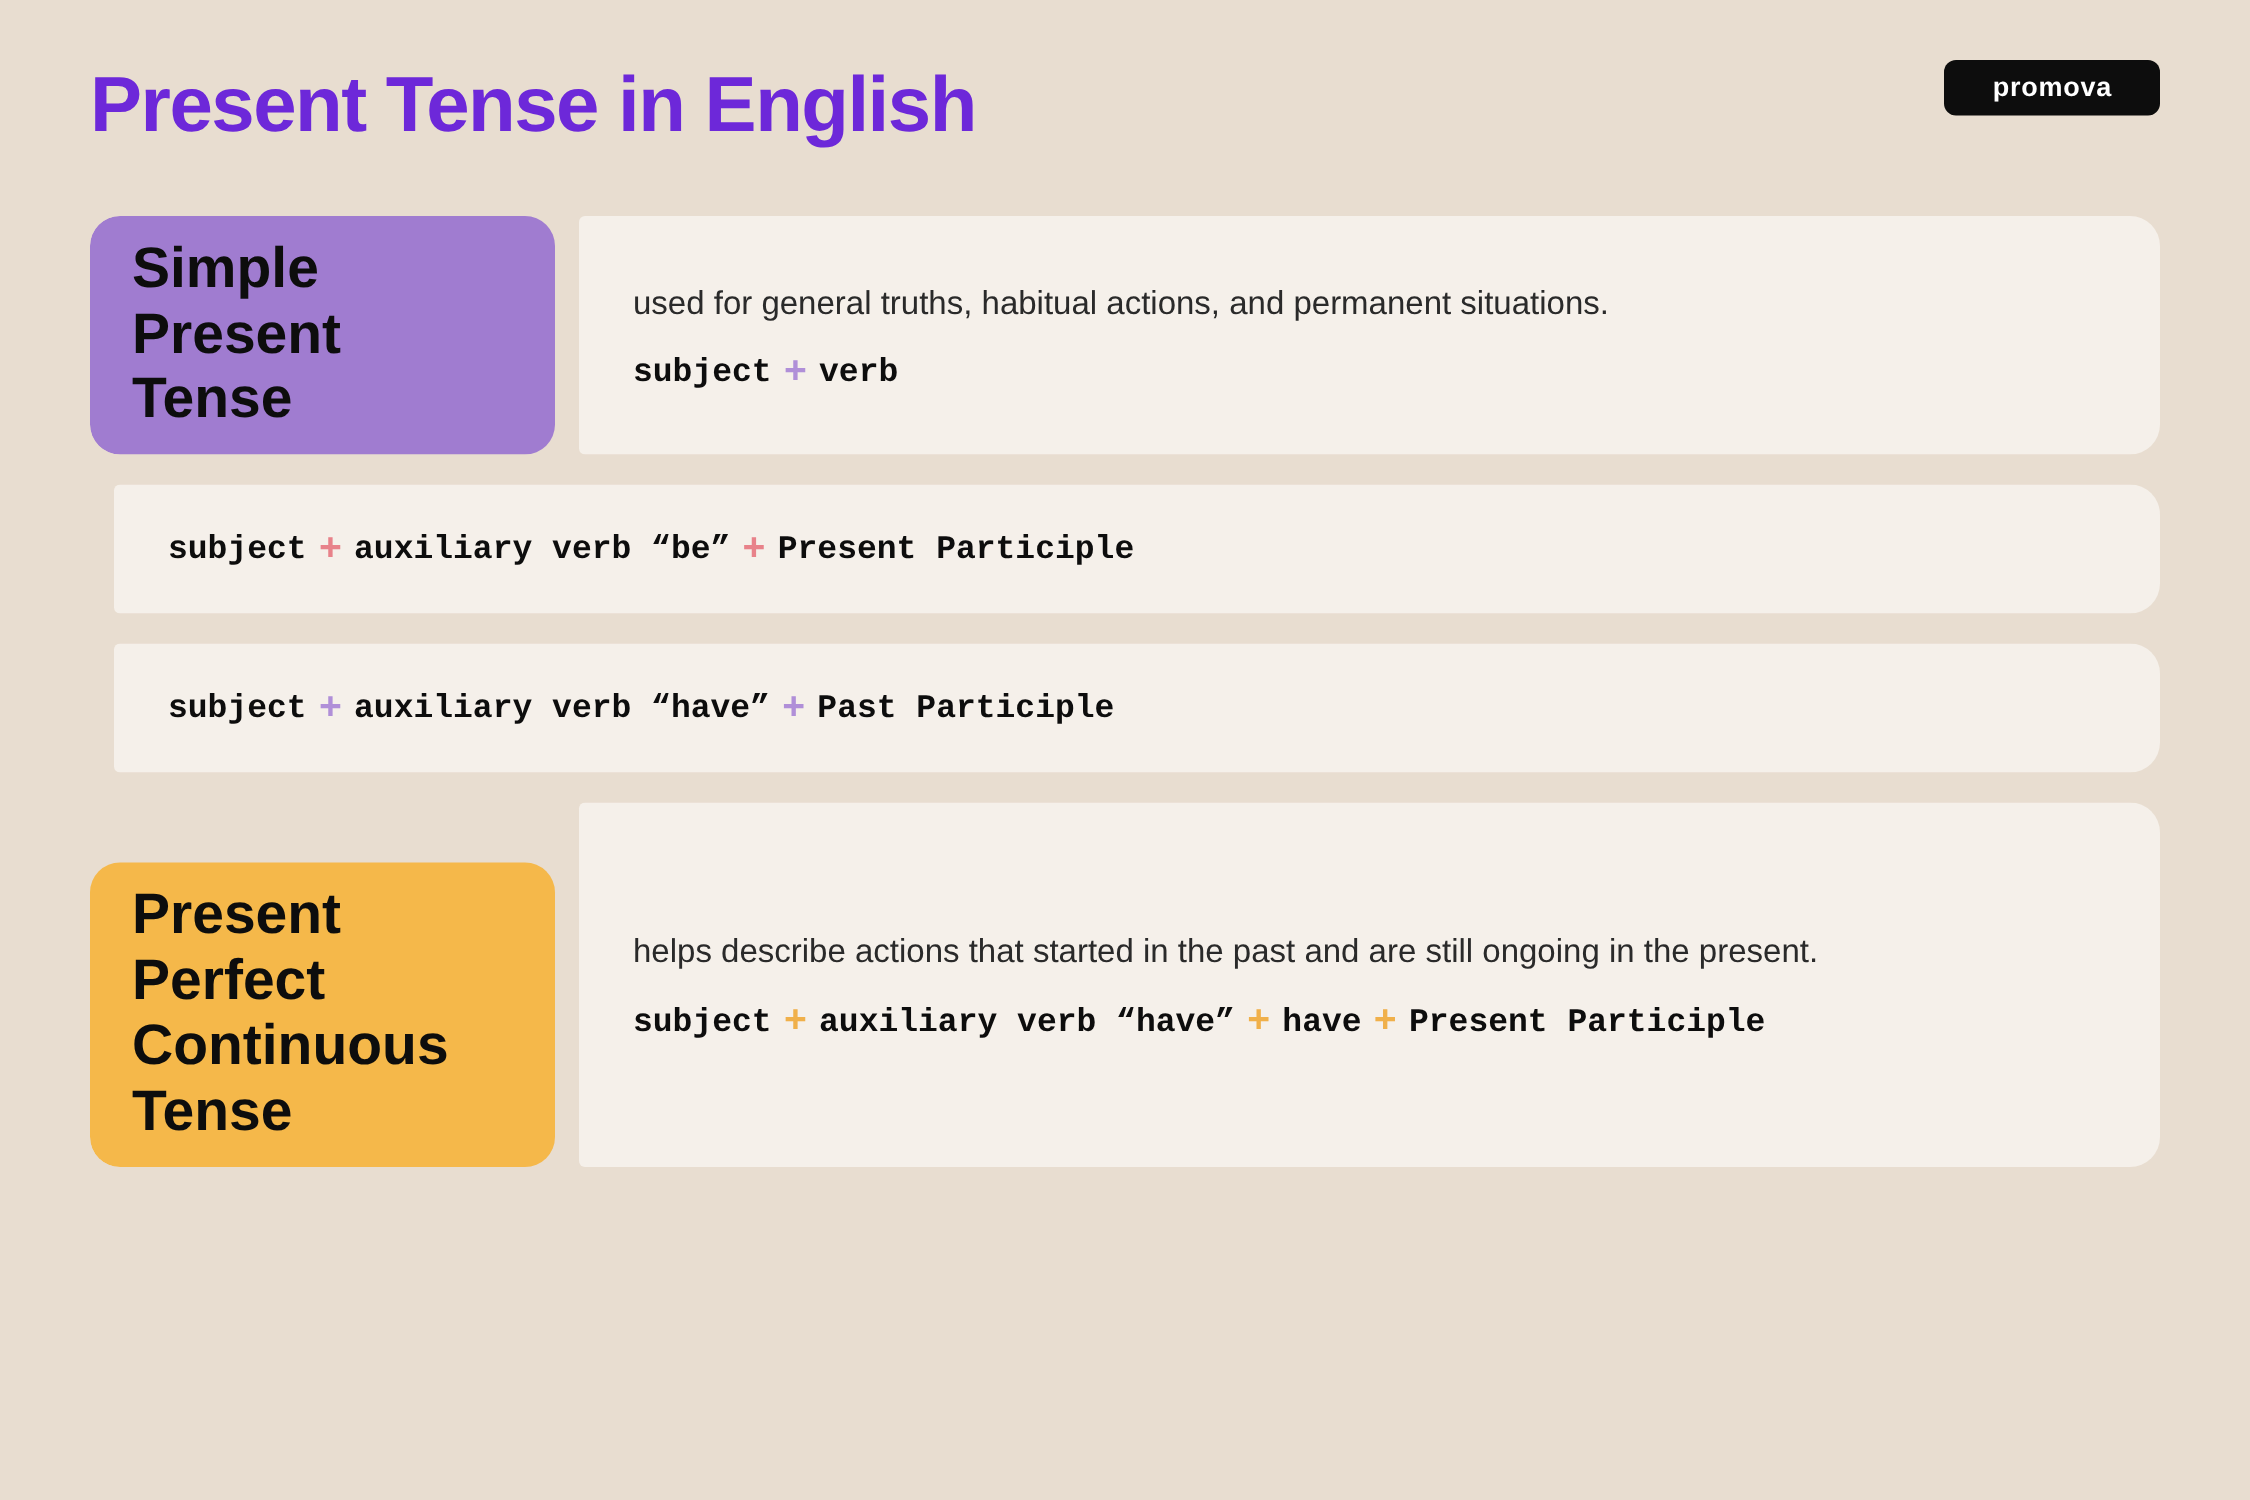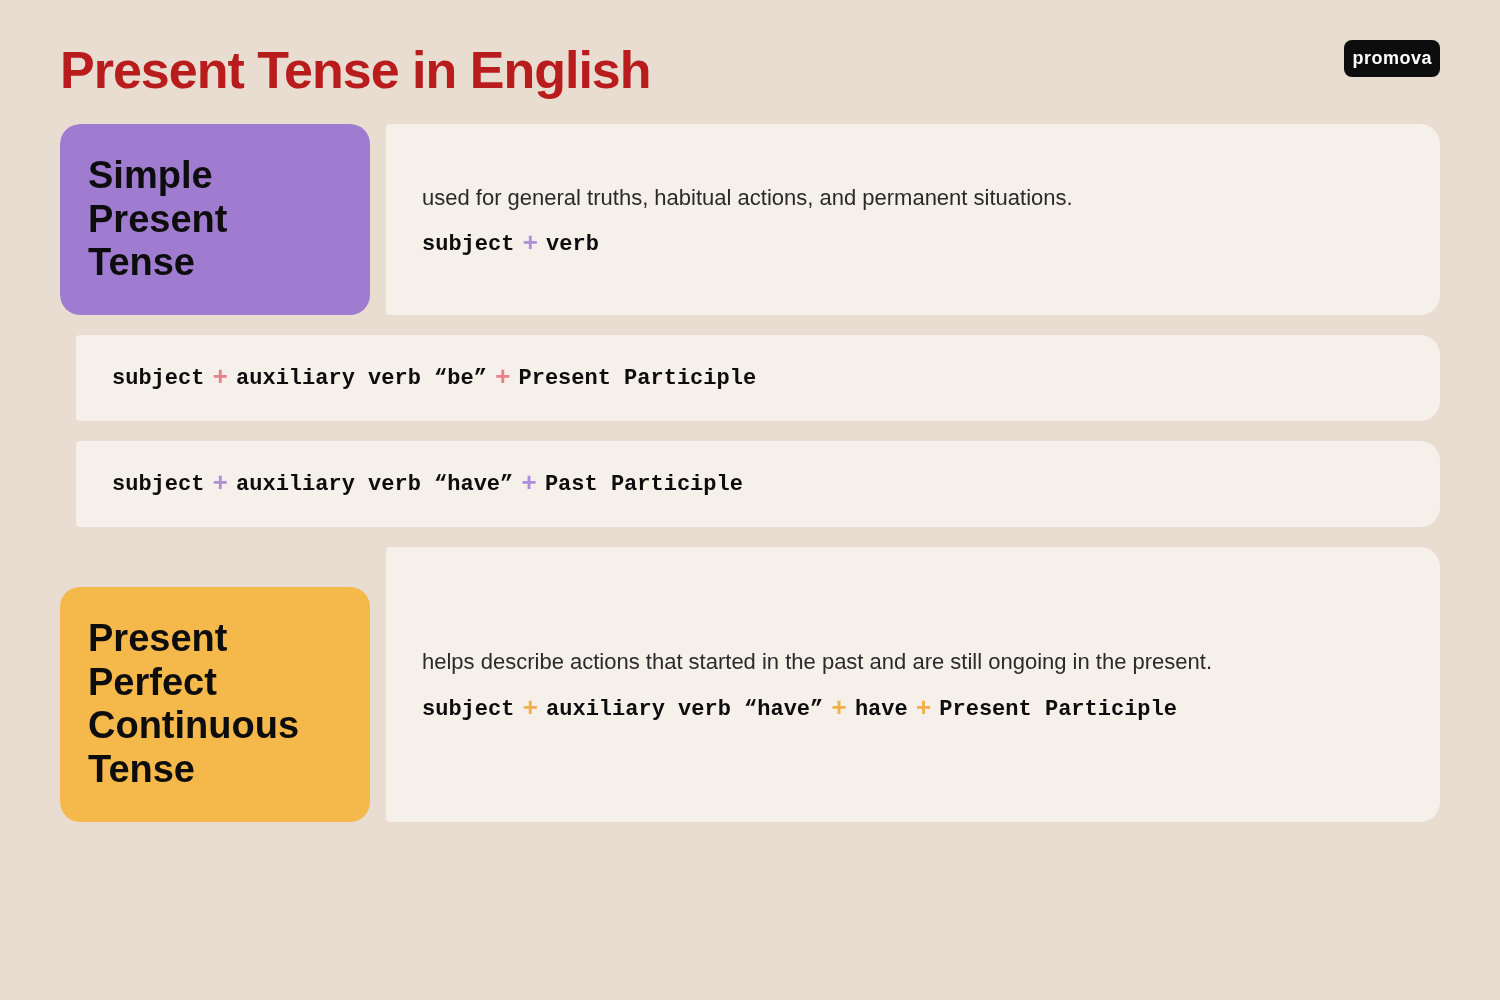--- a/index.html
+++ b/index.html
@@ -9,34 +9,34 @@
       font-family: 'Arial', sans-serif;
       width: 1500px;
       min-height: 1000px;
       padding: 40px 60px;
       position: relative;
     }
 
     .page-title {
       font-size: 52px;
       font-weight: 900;
-      color: #b91c1c;
-      margin-bottom: 24px;
+      color: #6d28d9;
+      margin-bottom: 44px;
       letter-spacing: -1px;
     }
 
     .promova-logo {
       position: absolute;
       top: 40px;
       right: 60px;
       background-color: #0d0d0d;
       color: #ffffff;
       font-size: 18px;
       font-weight: 700;
-      padding: 8px 8px;
+      padding: 8px 32px;
       border-radius: 8px;
       letter-spacing: 0.5px;
     }
 
     .cards-container {
       display: flex;
       flex-direction: column;
       gap: 20px;
     }
 
@@ -49,21 +49,21 @@
       background: transparent;
     }
 
     .card-label {
       width: 310px;
       min-width: 310px;
       border-radius: 20px;
       display: flex;
       align-items: center;
       justify-content: center;
-      padding: 30px 28px;
+      padding: 14px 28px;
       font-size: 38px;
       font-weight: 900;
       color: #0d0d0d;
       line-height: 1.15;
       text-align: left;
     }
 
     .card-content {
       flex: 1;
       background-color: #f5f0ea;

